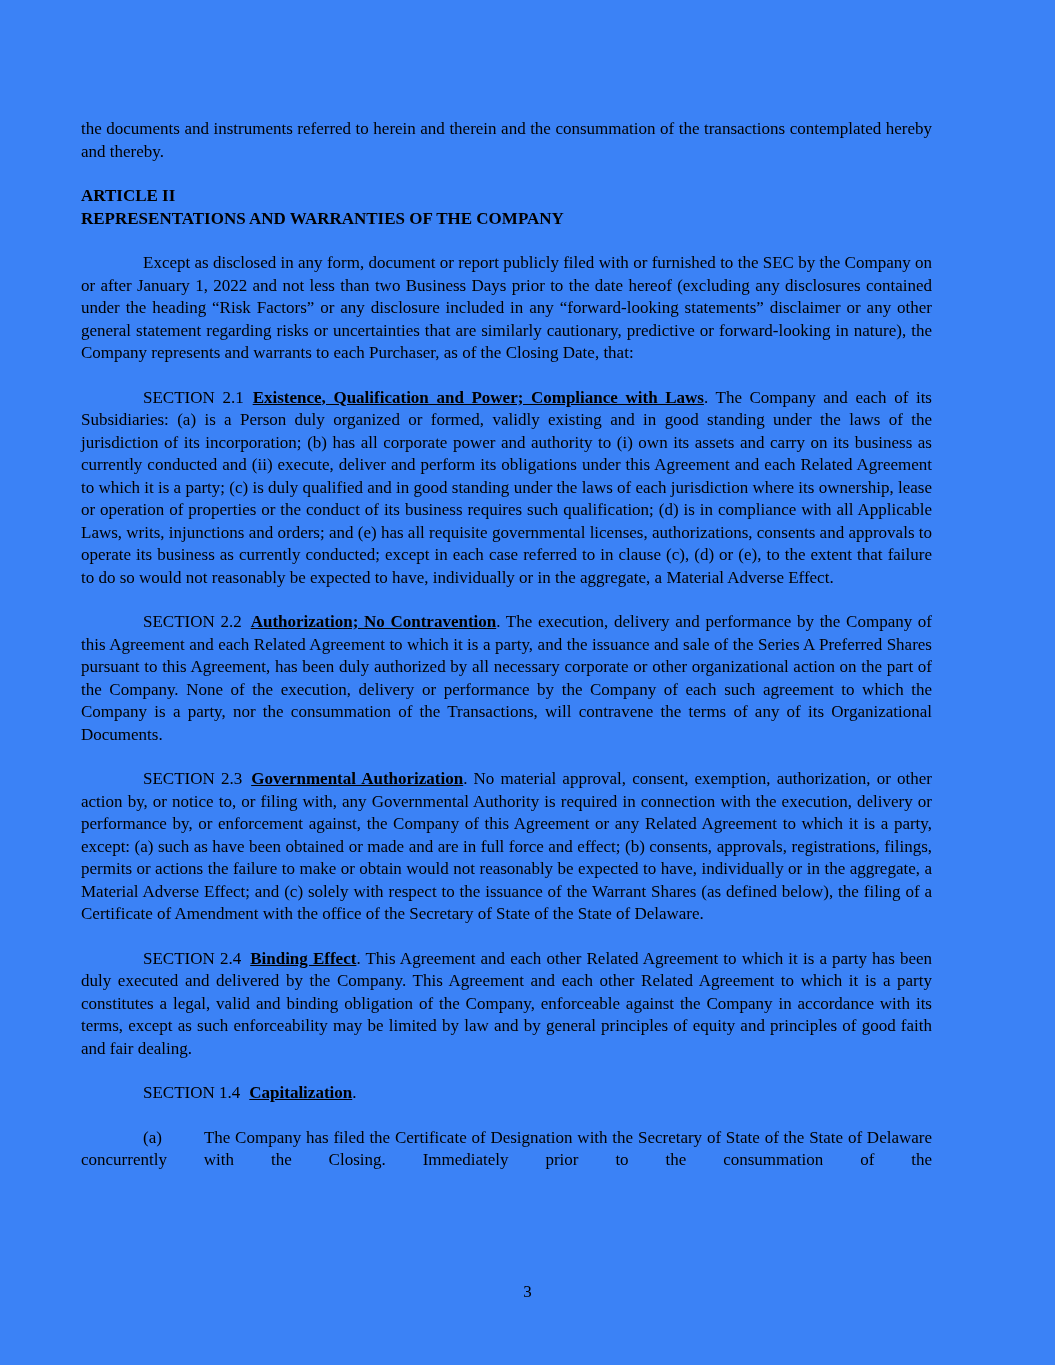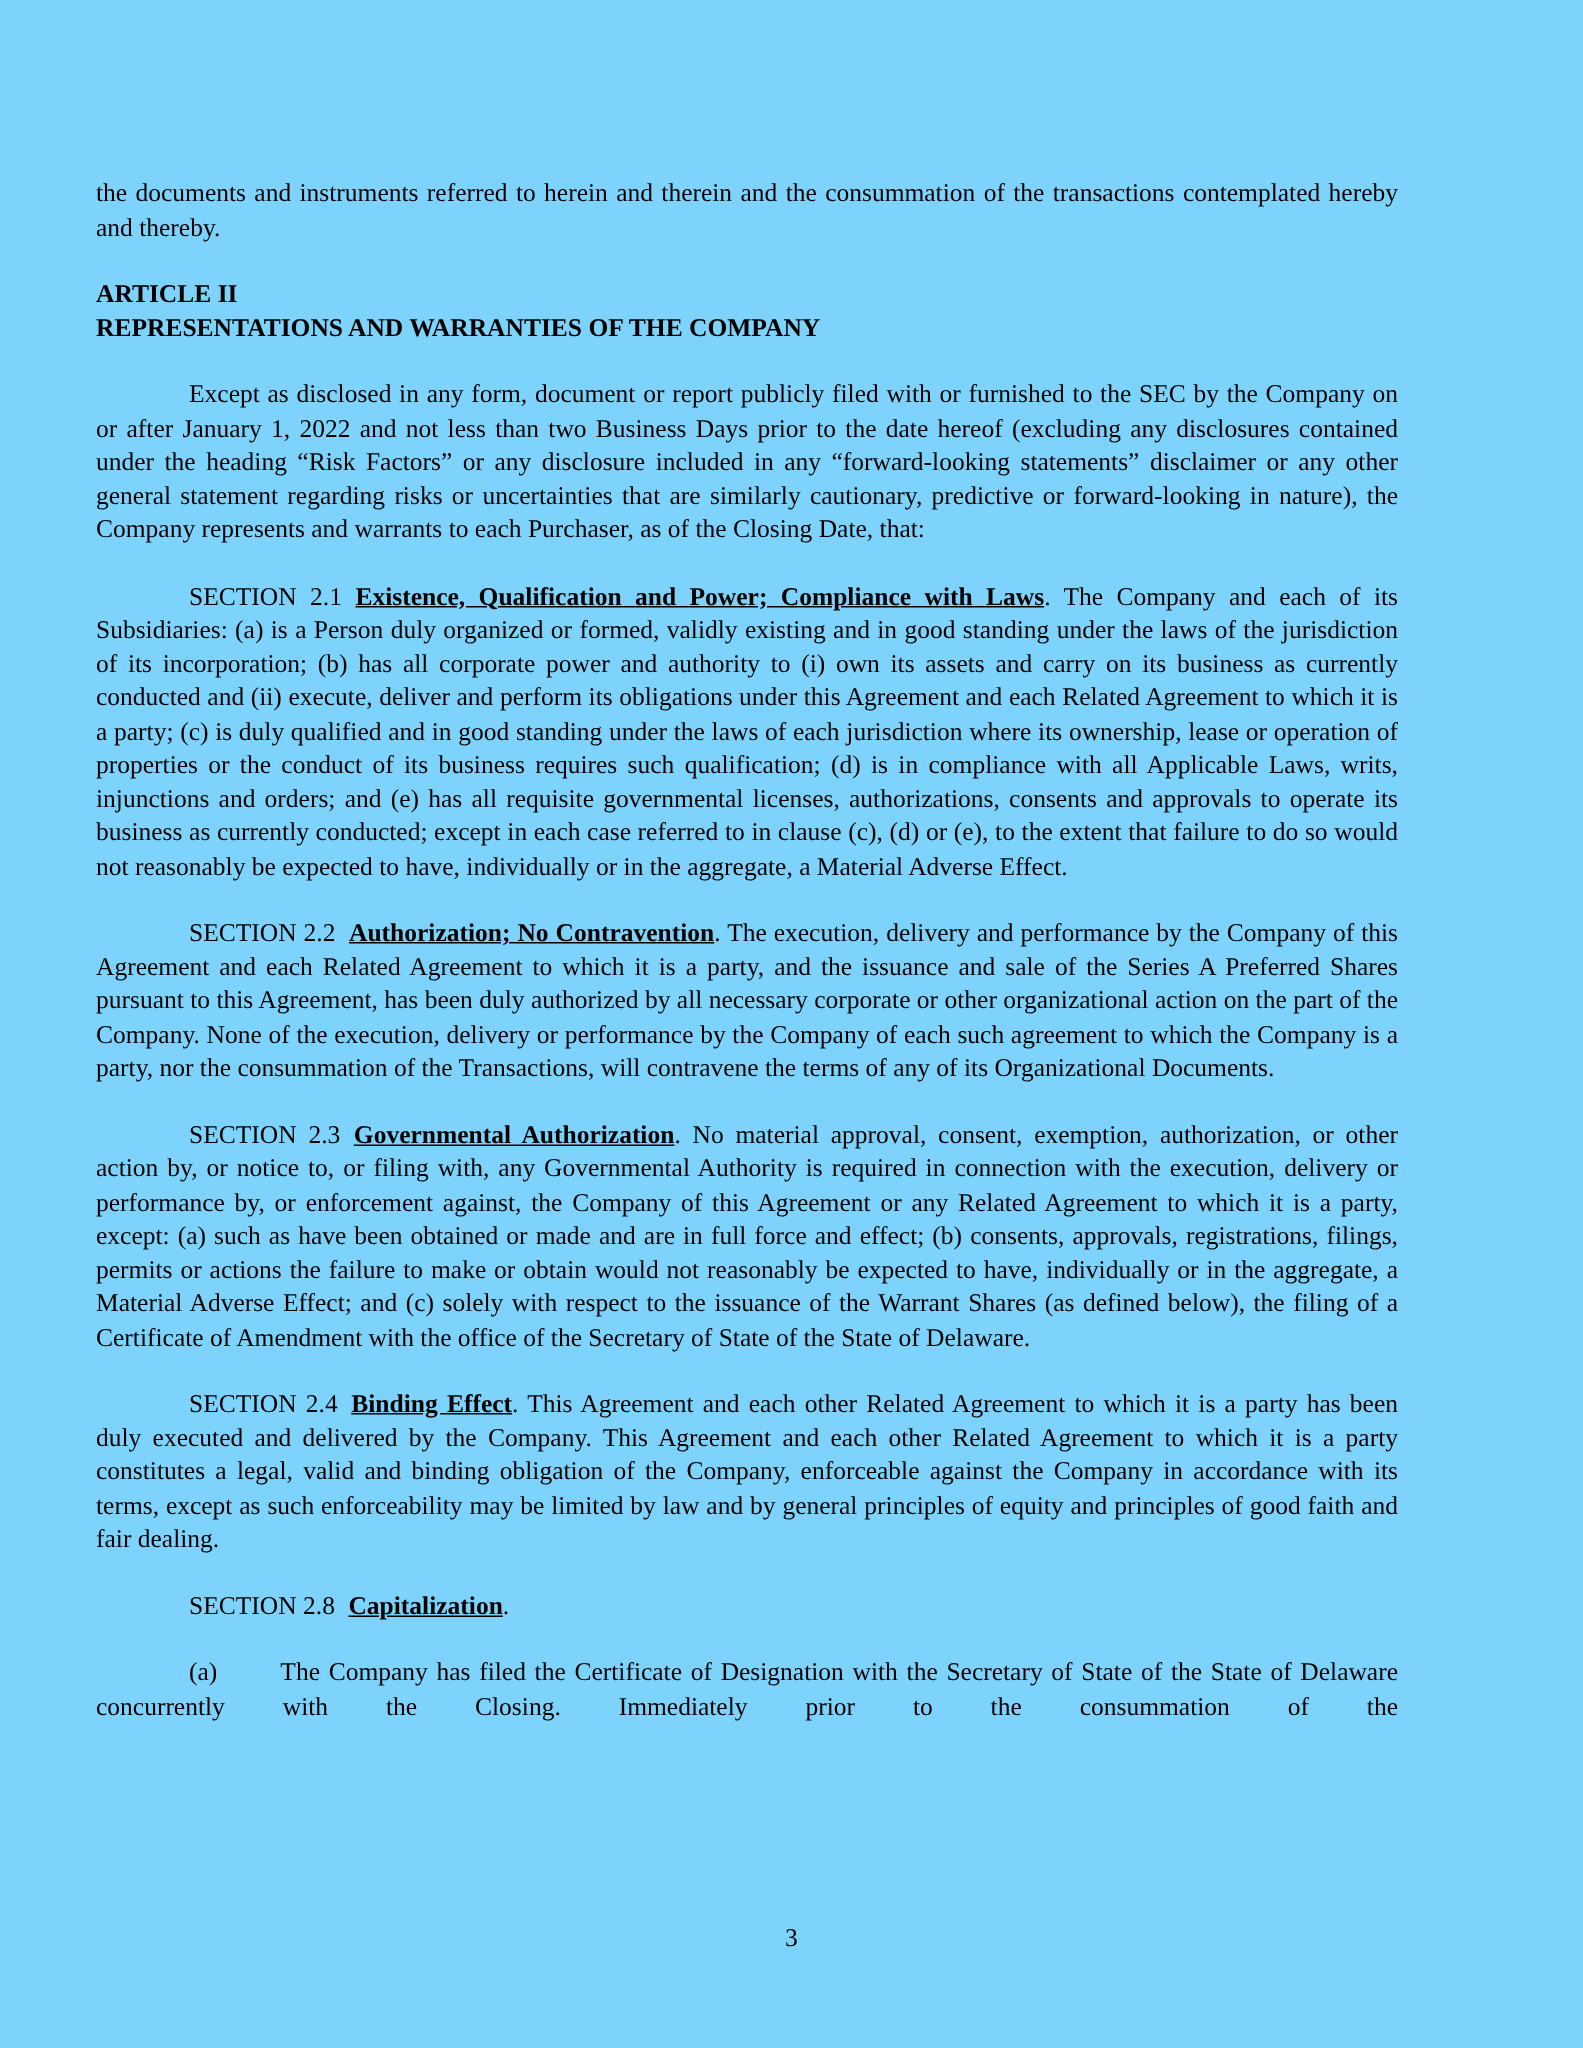--- a/index.html
+++ b/index.html
@@ -1,25 +1,25 @@
 <!DOCTYPE html>
 <html><head>
 <meta charset="utf-8">
 <style>
   html, body { margin: 0; padding: 0; background: #ffffff; }
   .page {
     position: relative;
     width: 1055px;
     height: 1365px;
-    background: #7dd3fc;
+    background: #3b82f6;
     color: #000000;
     font-family: "Liberation Serif", "DejaVu Serif", serif;
     font-size: 17px;
     line-height: 22.5px;
-    padding: 118px 123px 0 64px;
+    padding: 118px 123px 0 81px;
     box-sizing: border-box;
     overflow: hidden;
   }
   .para {
     text-align: justify;
     margin: 0 0 22px 0;
   }
   .indent { text-indent: 62px; }
   .heading {
     text-align: left;
@@ -58,19 +58,19 @@
   <p class="para indent">Except as disclosed in any form, document or report publicly filed with or furnished to the SEC by the Company on or after January 1, 2022 and not less than two Business Days prior to the date hereof (excluding any disclosures contained under the heading “Risk Factors” or any disclosure included in any “forward-looking statements” disclaimer or any other general statement regarding risks or uncertainties that are similarly cautionary, predictive or forward-looking in nature), the Company represents and warrants to each Purchaser, as of the Closing Date, that:</p>
 
   <p class="para indent"><span class="sec-label">SECTION 2.1</span><span class="sec-title">Existence, Qualification and Power; Compliance with Laws</span><span>. The Company and each of its Subsidiaries: (a) is a Person duly organized or formed, validly existing and in good standing under the laws of the jurisdiction of its incorporation; (b) has all corporate power and authority to (i) own its assets and carry on its business as currently conducted and (ii) execute, deliver and perform its obligations under this Agreement and each Related Agreement to which it is a party; (c) is duly qualified and in good standing under the laws of each jurisdiction where its ownership, lease or operation of properties or the conduct of its business requires such qualification; (d) is in compliance with all Applicable Laws, writs, injunctions and orders; and (e) has all requisite governmental licenses, authorizations, consents and approvals to operate its business as currently conducted; except in each case referred to in clause (c), (d) or (e), to the extent that failure to do so would not reasonably be expected to have, individually or in the aggregate, a Material Adverse Effect.</span></p>
 
   <p class="para indent"><span class="sec-label">SECTION 2.2</span><span class="sec-title">Authorization; No Contravention</span><span>. The execution, delivery and performance by the Company of this Agreement and each Related Agreement to which it is a party, and the issuance and sale of the Series A Preferred Shares pursuant to this Agreement, has been duly authorized by all necessary corporate or other organizational action on the part of the Company. None of the execution, delivery or performance by the Company of each such agreement to which the Company is a party, nor the consummation of the Transactions, will contravene the terms of any of its Organizational Documents.</span></p>
 
   <p class="para indent"><span class="sec-label">SECTION 2.3</span><span class="sec-title">Governmental Authorization</span><span>. No material approval, consent, exemption, authorization, or other action by, or notice to, or filing with, any Governmental Authority is required in connection with the execution, delivery or performance by, or enforcement against, the Company of this Agreement or any Related Agreement to which it is a party, except: (a) such as have been obtained or made and are in full force and effect; (b) consents, approvals, registrations, filings, permits or actions the failure to make or obtain would not reasonably be expected to have, individually or in the aggregate, a Material Adverse Effect; and (c) solely with respect to the issuance of the Warrant Shares (as defined below), the filing of a Certificate of Amendment with the office of the Secretary of State of the State of Delaware.</span></p>
 
   <p class="para indent"><span class="sec-label">SECTION 2.4</span><span class="sec-title">Binding Effect</span><span>. This Agreement and each other Related Agreement to which it is a party has been duly executed and delivered by the Company. This Agreement and each other Related Agreement to which it is a party constitutes a legal, valid and binding obligation of the Company, enforceable against the Company in accordance with its terms, except as such enforceability may be limited by law and by general principles of equity and principles of good faith and fair dealing.</span></p>
 
-  <p class="para indent"><span class="sec-label">SECTION 2.8</span><span class="sec-title">Capitalization</span><span>.</span></p>
+  <p class="para indent"><span class="sec-label">SECTION 1.4</span><span class="sec-title">Capitalization</span><span>.</span></p>
 
   <p class="para indent justify-last"><span>(a)</span><span class="sub-gap"></span><span>The Company has filed the Certificate of Designation with the Secretary of State of the State of Delaware concurrently with the Closing. Immediately prior to the consummation of the</span></p>
 
   <div class="page-number">3</div>
 
 </div>
 
 </body></html>

